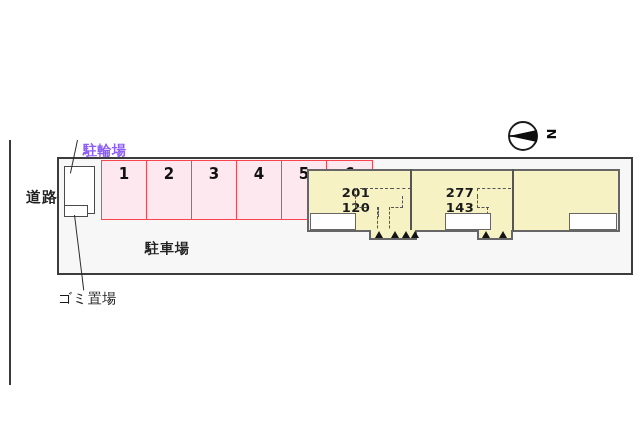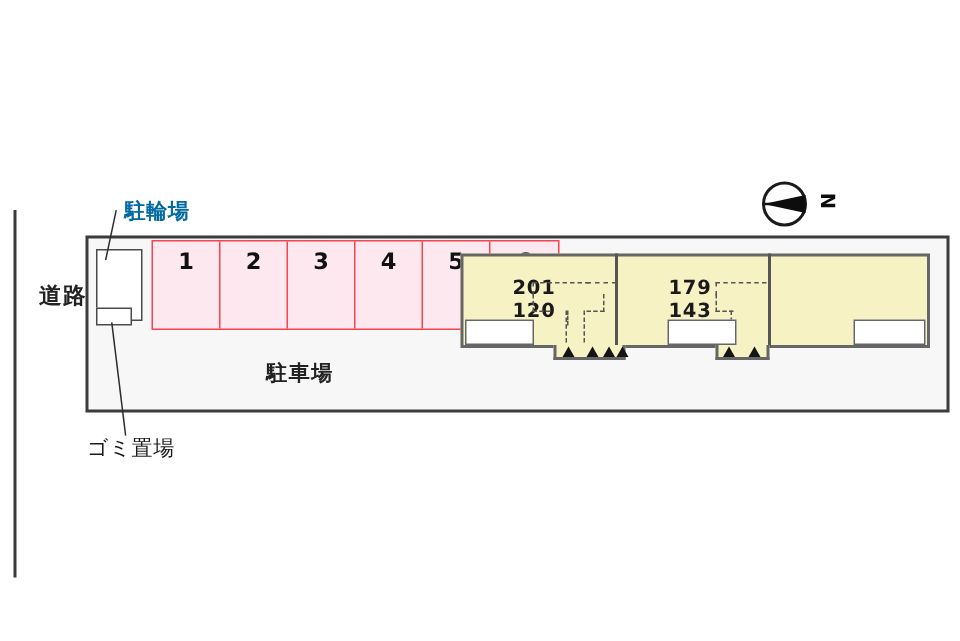--- a/index.html
+++ b/index.html
@@ -36,22 +36,22 @@
     box-sizing:border-box;
   }
 
   
   .bicycle-box{
     left:64px;top:166px;width:31px;height:48px;
     border:1.5px solid #4a4a4a;background:#ffffff;
     box-sizing:border-box;
   }
   .bicycle-label{
-    left:58px;top:132px;width:80px;
-    font-size:14px;font-weight:700;color:#0369a1;
+    left:58px;top:142px;width:80px;
+    font-size:14px;font-weight:700;color:#8b5cf6;
     letter-spacing:0.5px;
     font-family:"DejaVu Sans","Liberation Sans",sans-serif;
     padding-left:25px;
   }
   .bicycle-leader{
     left:77px;top:140px;width:0;height:34px;
     border-left:1.3px solid #2d2d2d;
     transform:rotate(12deg);transform-origin:top left;
   }
 
@@ -87,21 +87,21 @@
     border-right:1.6px solid #f8444f;
     display:flex;align-items:flex-start;justify-content:center;
     padding-top:4px;
     font-size:15px;font-weight:700;color:#111;
     font-family:"DejaVu Sans","Liberation Sans",sans-serif;
   }
   .stall:last-child{border-right:none;}
   .parking-label{
     left:145px;top:240px;width:110px;
     font-size:14px;font-weight:700;color:#222;
-    letter-spacing:1px;text-align:center;
+    letter-spacing:1px;
     font-family:"DejaVu Sans","Liberation Sans",sans-serif;
   }
 
   
   .building{
     left:307px;top:169px;width:376px;height:72px;
     box-sizing:border-box;
   }
   .bldg-body{
     position:absolute;left:0;top:0;width:313px;height:63px;
@@ -195,21 +195,21 @@
 
     <div class="unit-wall-thick" style="left:103px;"></div>
     <div class="unit-wall-thick" style="left:205px;"></div>
 
     <div class="unit-label no-select" style="left:18px;top:16px;width:62px;">
       <div>201</div>
       <div>120</div>
     </div>
 
     <div class="unit-label no-select" style="left:122px;top:16px;width:62px;">
-      <div>179</div>
+      <div>277</div>
       <div>143</div>
     </div>
 
 
     <div class="dash-path" style="left:48px;top:19px;width:38px;height:9px;border-bottom:none;border-right:none;"></div>
     <div class="dash-path" style="left:48px;top:27px;width:12px;height:12px;border-top:none;border-right:none;"></div>
     <div class="dash-path" style="left:58px;top:38px;width:14px;height:10px;border-top:none;border-left:none;border-bottom:none;"></div>
     <div class="dash-path" style="left:70px;top:38px;width:2px;height:26px;border-top:none;border-right:none;border-bottom:none;"></div>
 
     <div class="dash-path" style="left:84px;top:19px;width:20px;height:9px;border-bottom:none;border-left:none;"></div>

